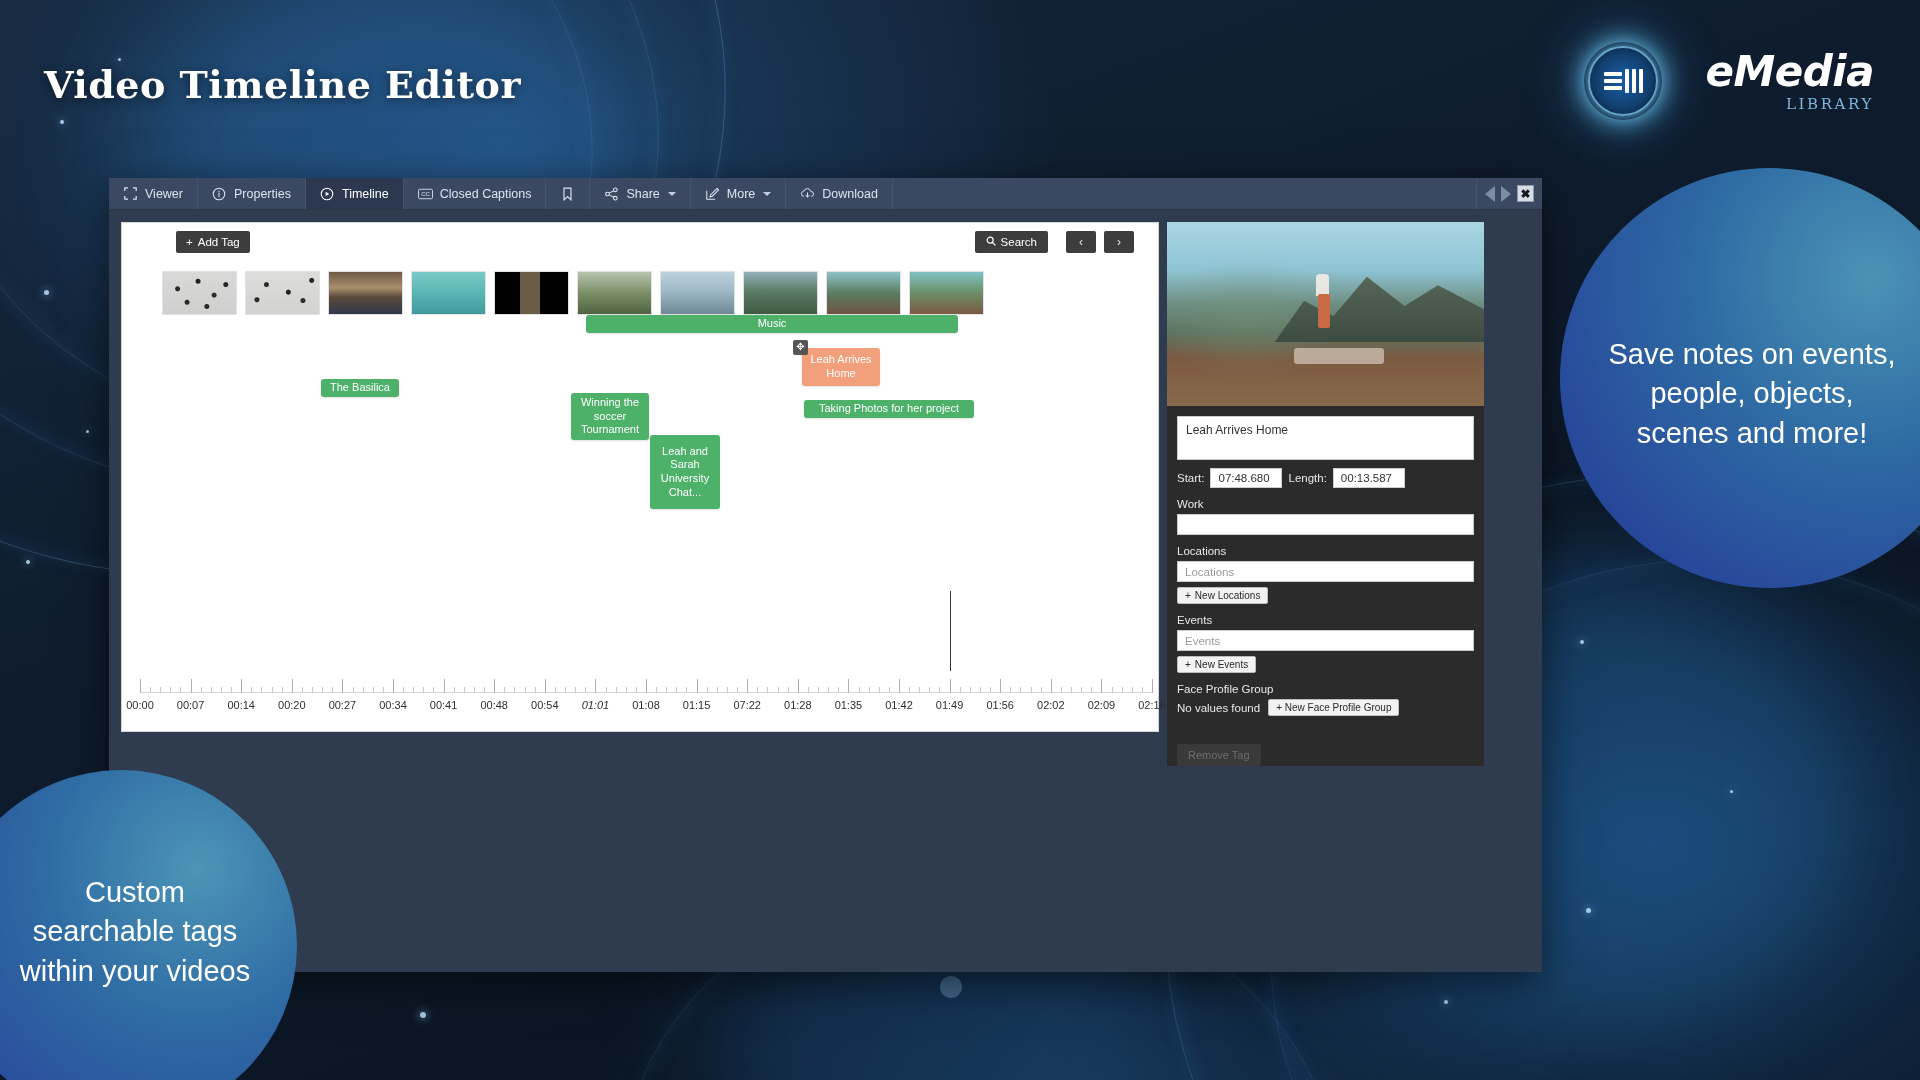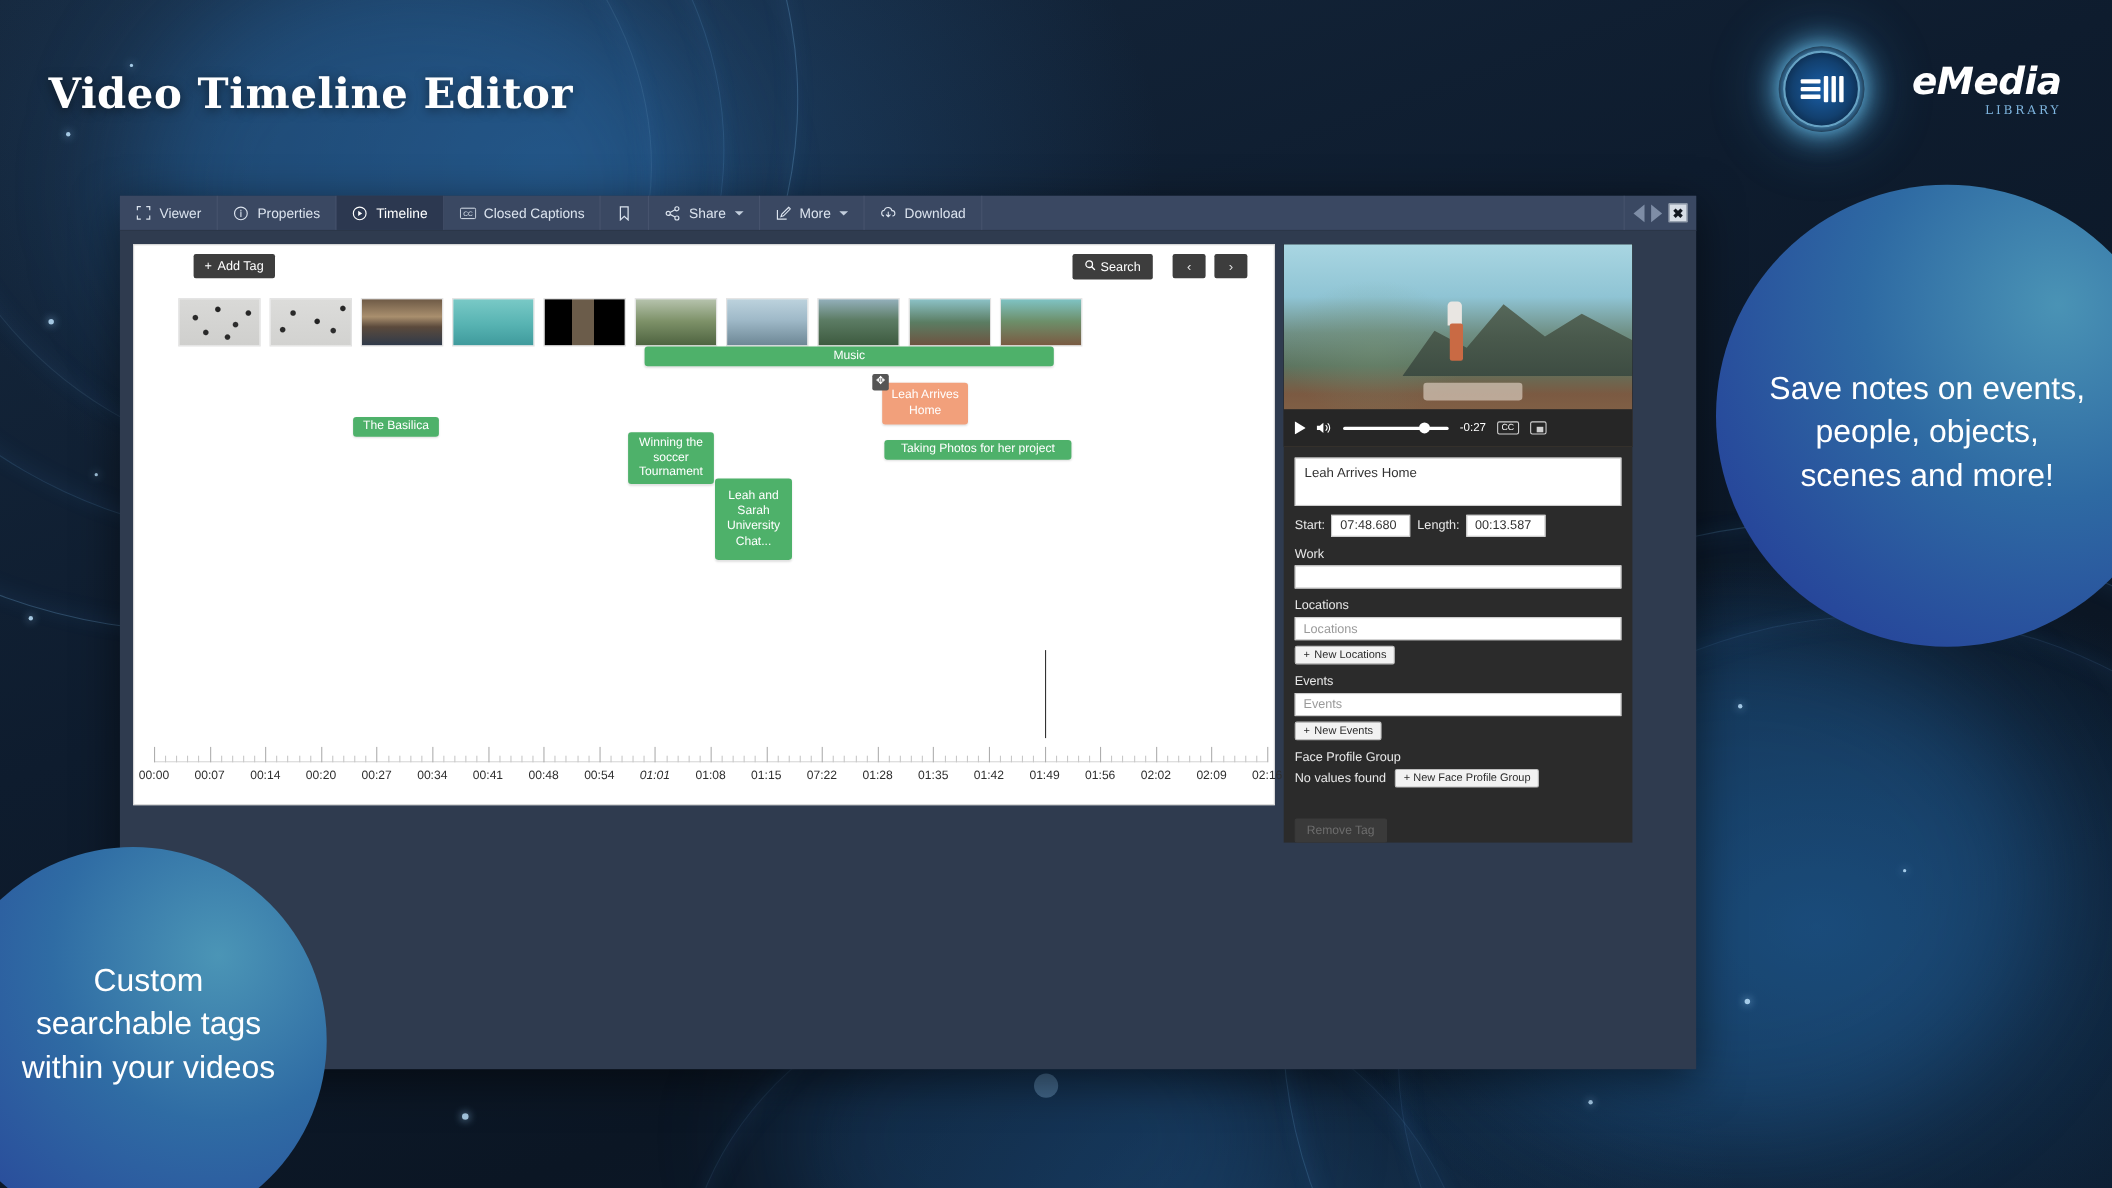--- a/index.html
+++ b/index.html
@@ -64,27 +64,27 @@
     box-shadow: 0 0 14px rgba(130,215,255,0.75);
   }
   .logo-mark { display: flex; align-items: center; gap: 3px; z-index: 2; }
   .logo-bars-h { display: flex; flex-direction: column; gap: 3px; }
   .logo-bars-h i { display: block; width: 18px; height: 4px; background: #fff; border-radius: 1px; }
   .logo-bars-v { display: flex; gap: 3px; }
   .logo-bars-v i { display: block; width: 4px; height: 24px; background: #fff; border-radius: 1px; }
   #logo-text { line-height: 1; }
   #logo-name {
     font-family: "DejaVu Sans", sans-serif;
-    font-style: italic; font-weight: bold; font-size: 34px; color: #fff;
+    font-style: italic; font-weight: bold; font-size: 42px; color: #fff;
     letter-spacing: -0.5px;
     margin-left: 31px;
   }
   #logo-sub {
     font-family: "DejaVu Serif", serif;
-    font-size: 11px; color: #7fb6e0; letter-spacing: 2.6px;
+    font-size: 15px; color: #7fb6e0; letter-spacing: 2.6px;
     text-align: right; margin-top: 4px;
   }
 
   
   #app {
     position: absolute; left: 109px; top: 178px; width: 1433px; height: 794px;
     background: #2f3b4f;
     box-shadow: 0 10px 40px rgba(0,0,0,0.55);
   }
   #app-toolbar {
@@ -614,39 +614,20 @@
 
     <div id="side-panel">
 
       <div id="video-box">
         <div id="video-img">
           <div id="video-mountain"></div>
           <div id="video-rock"></div>
           <div id="video-person-top"></div>
           <div id="video-person-bot"></div>
         </div>
-        <div id="video-controls">
-          <span class="vc-icon">
-            <svg width="10" height="12" viewBox="0 0 10 12">
-                <path d="M0 0l10 6-10 6z" fill="#fff"></path>
-              </svg>
-          </span>
-          <span class="vc-icon">
-            <svg width="14" height="12" viewBox="0 0 15 12">
-              <path d="M0 4h3l3.5-3v10L3 8H0z" fill="#fff"></path>
-              <path d="M9 3.6a3.4 3.4 0 010 4.8M11 1.9a5.9 5.9 0 010 8.2" fill="none" stroke="#fff" stroke-width="1.1" stroke-linecap="round"></path>
-            </svg>
-          </span>
-          <span id="vc-track">
-            <span id="vc-knob"></span>
-          </span>
-          <span>-0:27</span>
-          <span class="vc-box">CC</span>
-          <span id="vc-pip"></span>
-        </div>
       </div>
 
       <div id="panel-form">
         <div id="title-input">Leah Arrives Home</div>
 
         <div class="row-times">
           <span>Start:</span>
           <span class="tv">07:48.680</span>
           <span>Length:</span>
           <span class="tv">00:13.587</span>

